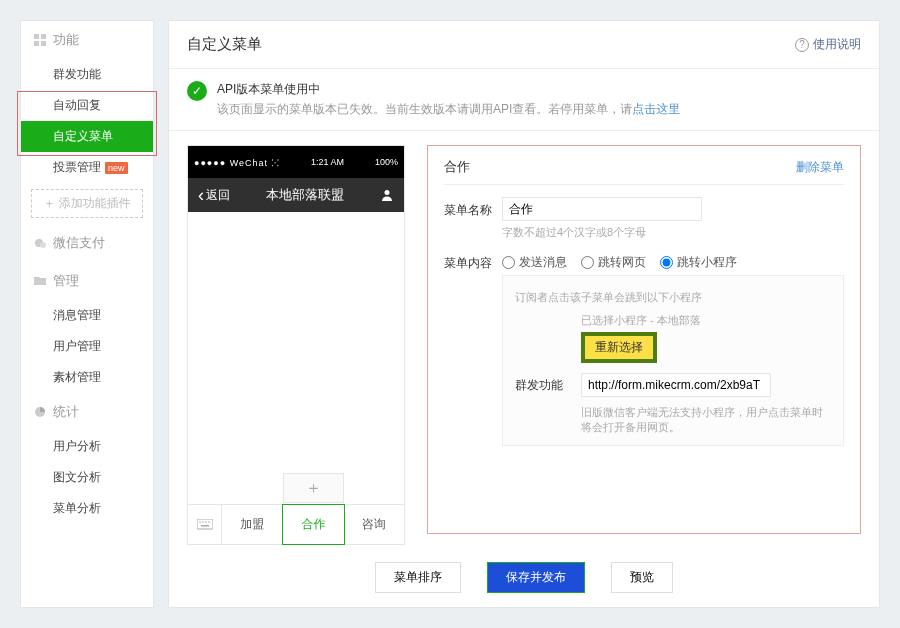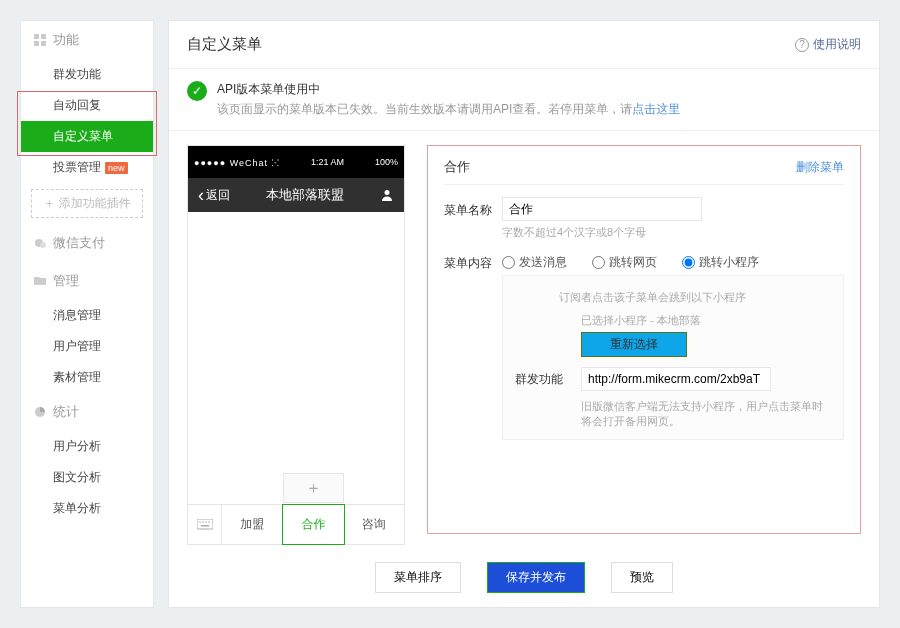--- a/index.html
+++ b/index.html
@@ -47,28 +47,28 @@
 
   .panel { flex: 1; border: 1px solid #e6a0a0; background: #fff; padding: 12px 16px; display:flex; flex-direction:column; }
   .panel-head { display:flex; justify-content:space-between; align-items:center; padding-bottom:8px; border-bottom:1px solid #eee; margin-bottom:12px;}
   .panel-head .pname { font-size:13px; color:#333;}
   .panel-head .del { color:#4a90d9; font-size:12px; cursor:pointer;}
   .row { display:flex; align-items:flex-start; margin-bottom:10px; font-size:12px;}
   .row .lbl { width:58px; color:#333; padding-top:5px; flex-shrink:0;}
   .row .ctl { flex:1;}
   .row input[type=text]{ width:200px; padding:4px 6px; border:1px solid #e6e6e6; font-size:12px;}
   .hint { color:#aaa; font-size:11px; margin-top:4px;}
-  .radios { display:flex; gap:25px; align-items:center; padding-top:4px;}
+  .radios { display:flex; gap:14px; align-items:center; padding-top:4px;}
   .radios label { display:flex; align-items:center; gap:4px; color:#555; cursor:pointer;}
   .radios input { margin:0;}
   .subbox { border:1px solid #eee; background:#fcfcfc; padding:10px 12px; margin-top:4px;}
   .subbox .srow { display:flex; align-items:center; margin-bottom:8px;}
   .subbox .slbl { width:66px; color:#333; font-size:12px;}
   .subbox input[type=text]{ width:190px;}
-  .btn-mini { display:inline-block; border:1px solid #4d7c0f; background:#0ea5e9; padding:3px 28px; font-size:12px; margin-top:4px; cursor:pointer;}
+  .btn-mini { display:inline-block; border:4px solid #4d7c0f; background:#fde047; padding:3px 10px; font-size:12px; margin-top:4px; cursor:pointer;}
 
   .footer { display:flex; gap:26px; justify-content:center; padding:14px 0; }
   .btn { padding:6px 18px; font-size:12px; border:1px solid #ddd; background:#fff; cursor:pointer;}
   .btn.primary { background:#1d4ed8; border-color:#1aad19; color:#fff;}
   svg { display:block;}
 </style>
 </head>
 <body>
 
 <div class="app">
@@ -253,21 +253,21 @@
               <label>
                   <input type="radio" name="ct" style="">
                   <span>跳转网页</span>
                 </label>
               <label>
                   <input type="radio" name="ct" checked="" style="">
                   <span>跳转小程序</span>
                 </label>
             </div>
             <div class="subbox">
-              <div class="hint" style="margin-bottom:8px;margin-left:44px;">订阅者点击该子菜单会跳到以下小程序</div>
+              <div class="hint" style="margin-bottom:8px;">订阅者点击该子菜单会跳到以下小程序</div>
               <div style="margin-left:66px; margin-bottom:10px;">
                 <div class="hint">已选择小程序 - 本地部落</div>
                 <span class="btn-mini">重新选择</span>
               </div>
               <div class="srow">
                 <div class="slbl">群发功能</div>
                 <input type="text" value="http://form.mikecrm.com/2xb9aT" style="">
               </div>
               <div class="hint" style="margin-left:66px;">旧版微信客户端无法支持小程序，用户点击菜单时将会打开备用网页。</div>
             </div>

